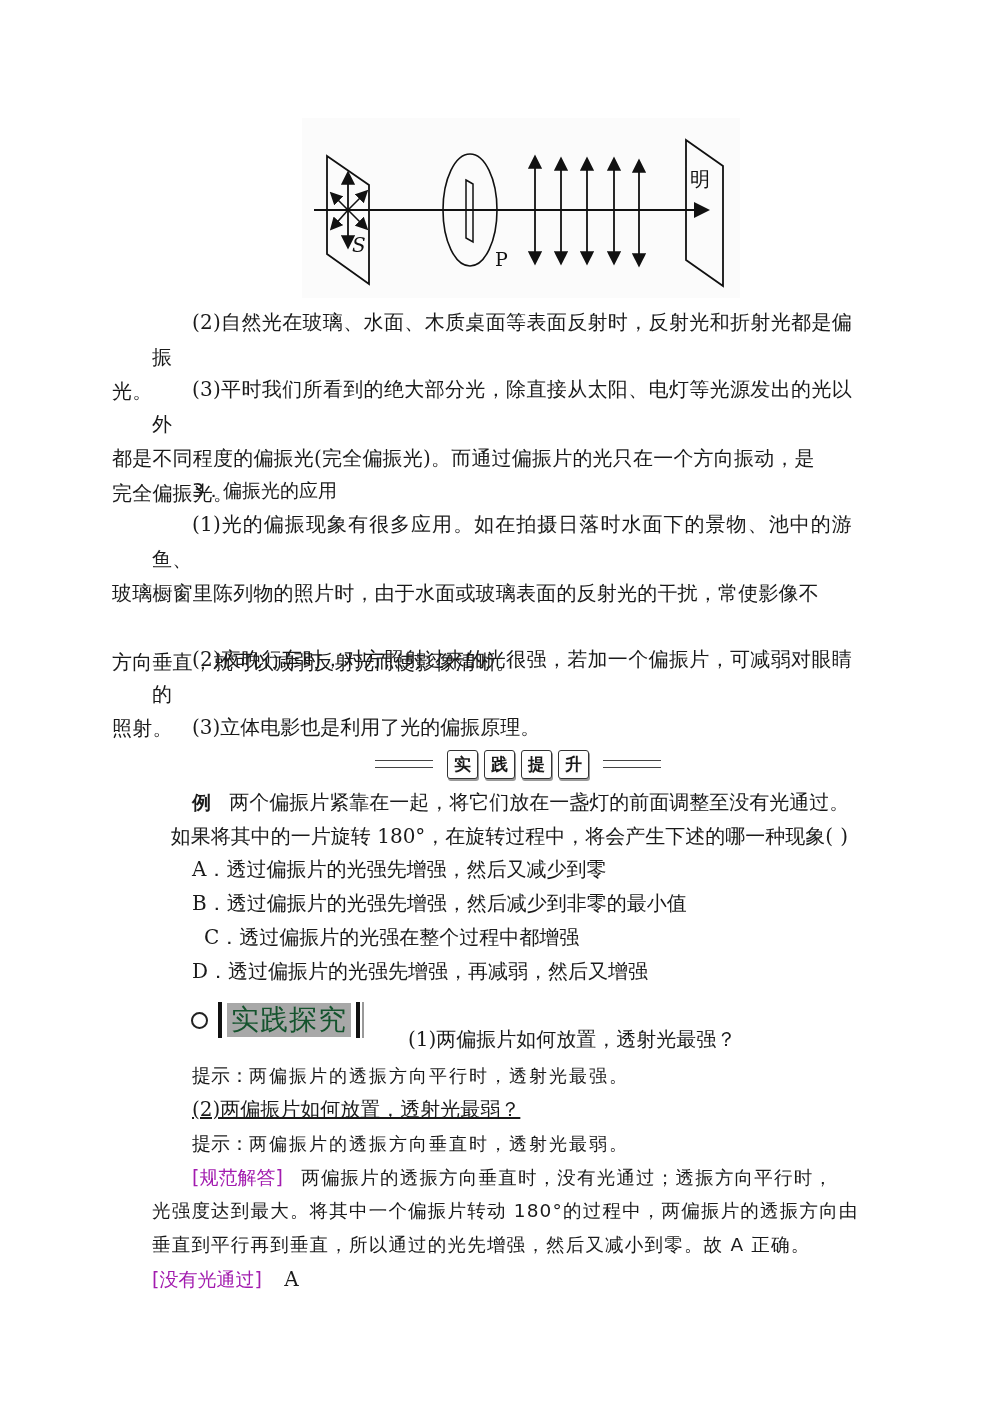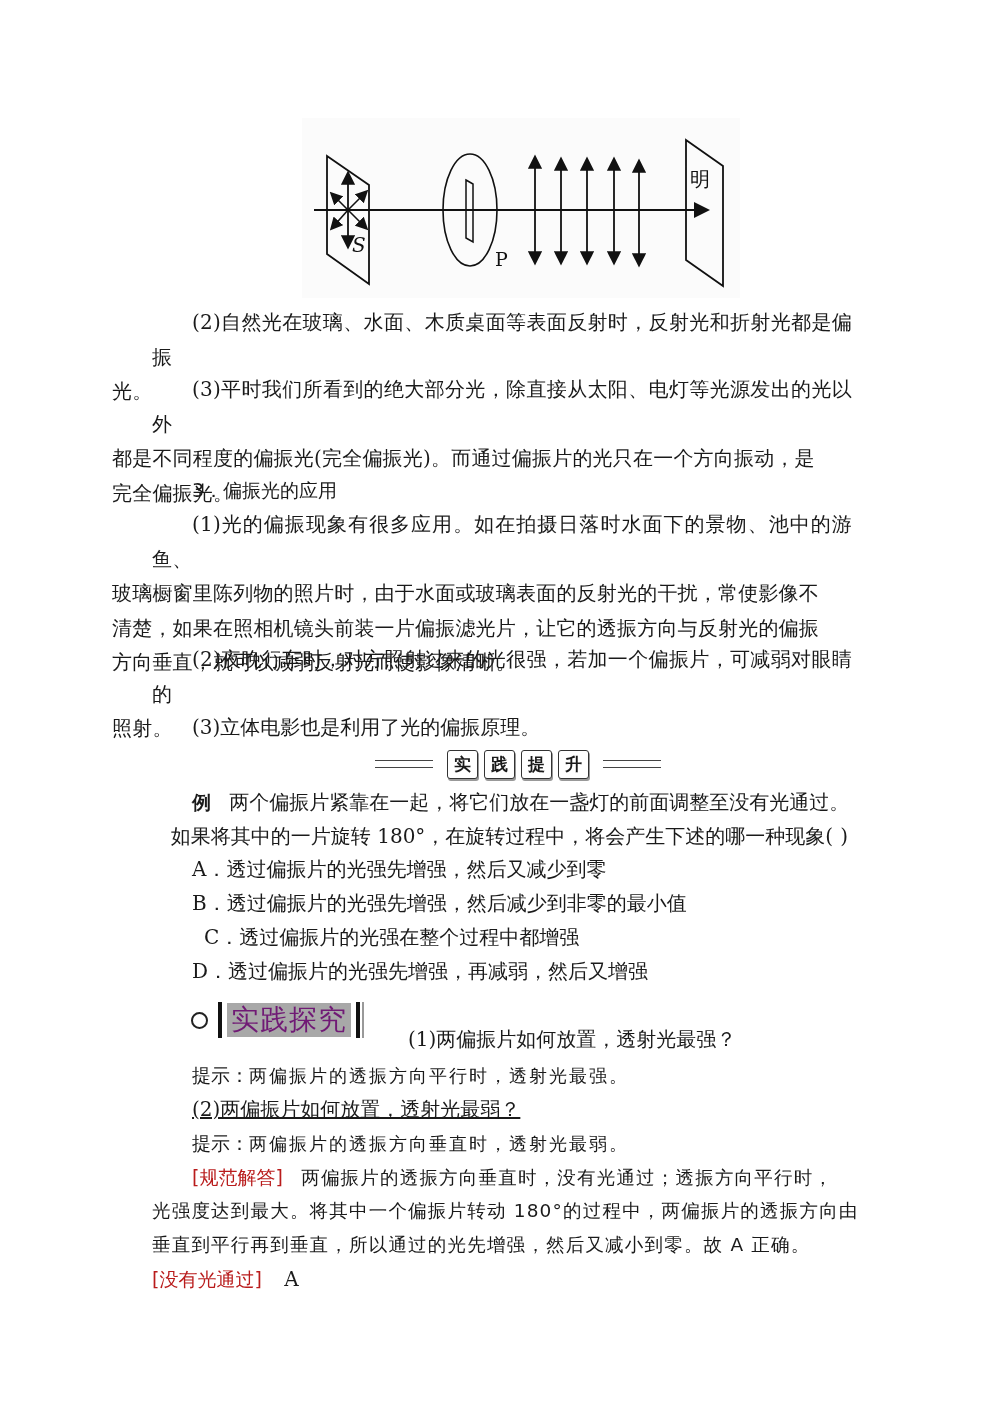--- a/index.html
+++ b/index.html
@@ -16,25 +16,25 @@
             display:flex; align-items:center; justify-content:center; gap:6px; }
   .dbl-rule { width:58px; height:6px; border-top:1.5px solid #444; border-bottom:1.5px solid #444; margin:0 8px; }
   .keycap { width:29px; height:27px; border:1.5px solid #333; border-radius:3px;
             box-shadow:1px 2px 0 #999; background:#fff; display:flex; align-items:center;
             justify-content:center; font-family:"DejaVu Sans","Liberation Sans",sans-serif;
             font-weight:bold; font-size:17px; }
   .explore { position:absolute; left:191px; top:1000px; height:40px; display:flex; align-items:center; }
   .circle { width:13px; height:13px; border:2px solid #222; border-radius:50%; margin-right:10px; }
   .vbar { width:4px; height:36px; background:#111; }
   .vbar-thin { width:2px; height:36px; background:#999; margin-left:2px; }
-  .explore-label { background:#a8a8a8; color:#701a75; font-family:"DejaVu Sans","Liberation Sans",sans-serif;
+  .explore-label { background:#a8a8a8; color:#14532d; font-family:"DejaVu Sans","Liberation Sans",sans-serif;
                    font-size:28px; height:34px; line-height:34px; padding:0 4px; margin:0 5px; letter-spacing:1px; }
   .hint-label { font-family:"DejaVu Sans","Liberation Sans",sans-serif; font-size:19px; }
   .hint-text { font-family:"DejaVu Sans","Liberation Sans",sans-serif; font-size:18px; letter-spacing:2px; }
-  .red { color:#b91c1c; }
+  .red { color:#a21caf; }
   .sol { font-family:"DejaVu Sans","Liberation Sans",sans-serif; font-size:18.5px; letter-spacing:1.2px; }
 </style>
 </head>
 <body>
 
 <div class="page">
 
   <div class="figure">
     <svg width="438" height="180" viewBox="0 0 438 180">
       <defs>
@@ -85,21 +85,21 @@
     <span>(3)平时我们所看到的绝大部分光，除直接从太阳、电灯等光源发出的光以外</span><br>
     <span style="margin-left:-40px;">都是不同程度的偏振光(完全偏振光)。而通过偏振片的光只在一个方向振动，是</span><br>
     <span style="margin-left:-40px;">完全偏振光。</span>
   </div>
 
   <div class="line heading3" style="left:192px; top:473px;">3．偏振光的应用</div>
 
   <div class="para indent" style="top:507px;">
     <span>(1)光的偏振现象有很多应用。如在拍摄日落时水面下的景物、池中的游鱼、</span><br>
     <span style="margin-left:-40px;">玻璃橱窗里陈列物的照片时，由于水面或玻璃表面的反射光的干扰，常使影像不</span><br>
-    <span style="margin-left:-40px;">清楚，如果在照相机镜头前装一片偏振滤光片，让它的透振方向与反射光的偏振</span><br>
+    <br>
     <span style="margin-left:-40px;">方向垂直，就可以减弱反射光而使影像清晰。</span>
   </div>
 
   <div class="para indent" style="top:642px;">
     <span>(2)夜晚行车时，对方照射过来的光很强，若加一个偏振片，可减弱对眼睛的</span><br>
     <span style="margin-left:-40px;">照射。</span>
   </div>
 
   <div class="line" style="left:192px; top:710px;">(3)立体电影也是利用了光的偏振原理。</div>
 

